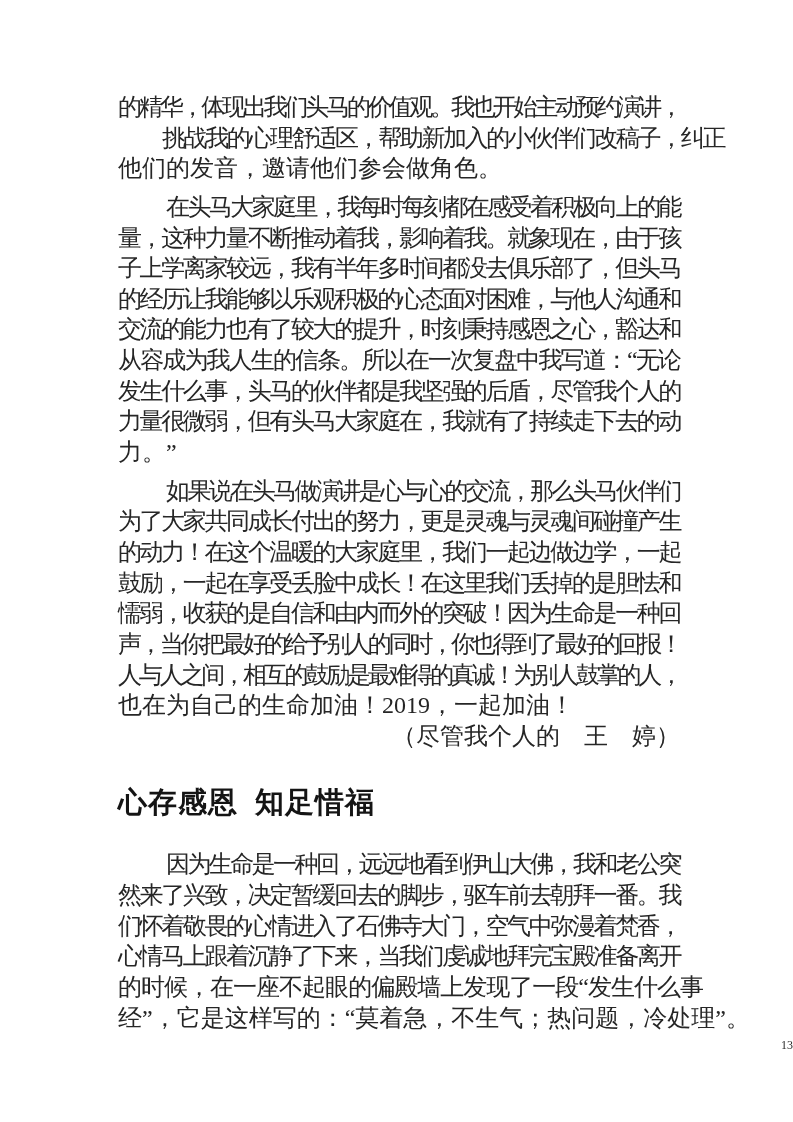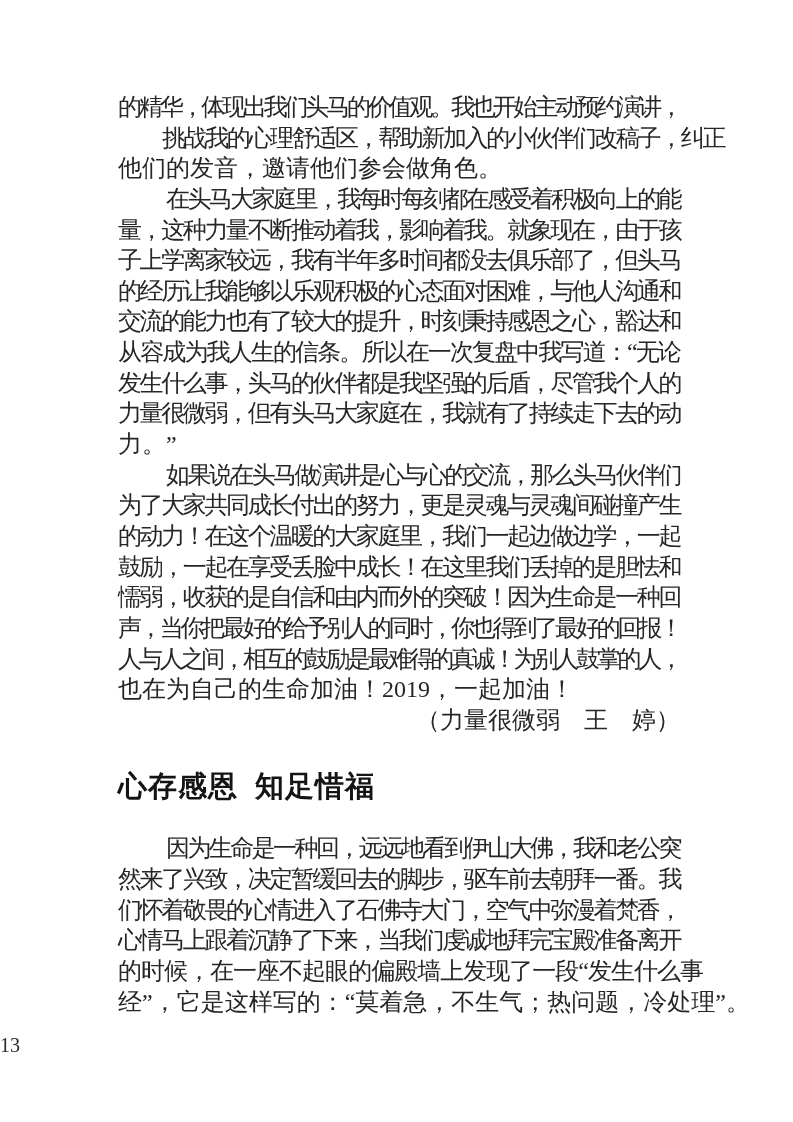--- a/index.html
+++ b/index.html
@@ -24,20 +24,21 @@
   }
   .line {
     height: 30.65px;
     line-height: 30.65px;
     font-size: 24px;
     white-space: nowrap;
     overflow: visible;
   }
   .line.indent {
     text-indent: 48px;
+    margin-top: 8px;
   }
   .attribution {
     height: 30.65px;
     line-height: 30.65px;
     font-size: 24px;
     text-align: right;
   }
   .section-title {
     margin: 34px 0 30px 0;
     font-family: "Liberation Sans", "DejaVu Sans", sans-serif;
@@ -47,22 +48,22 @@
     text-align: left;
     color: #141414;
     letter-spacing: 1px;
     word-spacing: 8px;
   }
   .pageno {
     position: absolute;
     left: 0;
     right: 0;
     top: 1036px;
-    text-align: left;
-    font-size: 20px;
+    text-align: right;
+    font-size: 12px;
     line-height: 18px;
     color: #2a2a2a;
     font-family: "Liberation Serif", "DejaVu Serif", serif;
   }
 </style>
 </head>
 <body>
 
 <div class="page" style="color: rgb(38, 38, 38); background: rgb(255, 255, 255);">
   <div class="content">
@@ -83,21 +84,21 @@
           <div class="line"><span>力。”</span></div>
           <div class="line indent"><span style="letter-spacing: -2.58333px;">如果说在头马做演讲是心与心的交流，那么头马伙伴们</span></div>
           <div class="line"><span style="letter-spacing: -2.38462px;">为了大家共同成长付出的努力，更是灵魂与灵魂间碰撞产生</span></div>
           <div class="line"><span style="letter-spacing: -2.38462px;">的动力！在这个温暖的大家庭里，我们一起边做边学，一起</span></div>
           <div class="line"><span style="letter-spacing: -2.38462px;">鼓励，一起在享受丢脸中成长！在这里我们丢掉的是胆怯和</span></div>
           <div class="line"><span style="letter-spacing: -2.38462px;">懦弱，收获的是自信和由内而外的突破！因为生命是一种回</span></div>
           <div class="line"><span style="letter-spacing: -3.18519px; margin-top: 20px;">声，当你把最好的给予别人的同时，你也得到了最好的回报！</span></div>
           <div class="line"><span style="letter-spacing: -3.18519px;">人与人之间，相互的鼓励是最难得的真诚！为别人鼓掌的人，</span></div>
           <div class="line"><span>也在为自己的生命加油！2019，一起加油！</span></div>
         </div>
-      <div class="attribution">（力量很微弱　王　婷）</div>
+      <div class="attribution">（尽管我个人的　王　婷）</div>
     </section>
 
     <h1 class="section-title" style="color: rgb(20, 20, 20);">心存感恩 知足惜福</h1>
 
     <section id="paras-next">
         <div class="line indent"><span style="letter-spacing: -2.58333px;">因为生命是一种回，远远地看到伊山大佛，我和老公突</span></div>
         <div class="line"><span style="letter-spacing: -2.38462px;">然来了兴致，决定暂缓回去的脚步，驱车前去朝拜一番。我</span></div>
         <div class="line"><span style="letter-spacing: -2.38462px;">们怀着敬畏的心情进入了石佛寺大门，空气中弥漫着梵香，</span></div>
         <div class="line"><span style="letter-spacing: -2.38462px;">心情马上跟着沉静了下来，当我们虔诚地拜完宝殿准备离开</span></div>
         <div class="line"><span style="letter-spacing: -0.98625px;">的时候，在一座不起眼的偏殿墙上发现了一段“发生什么事</span></div>

